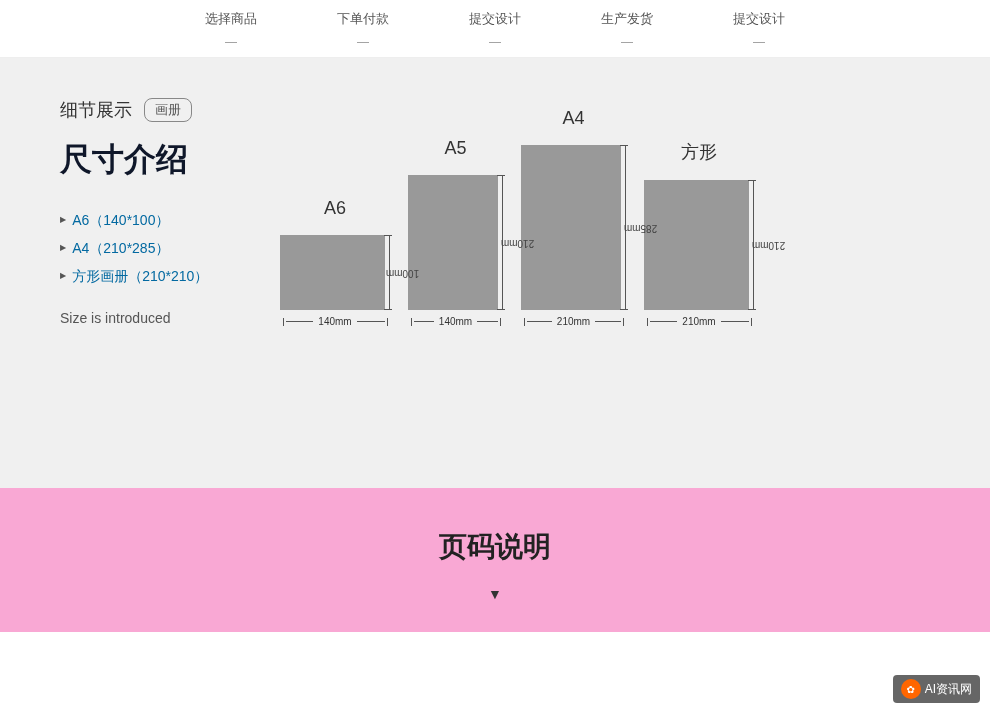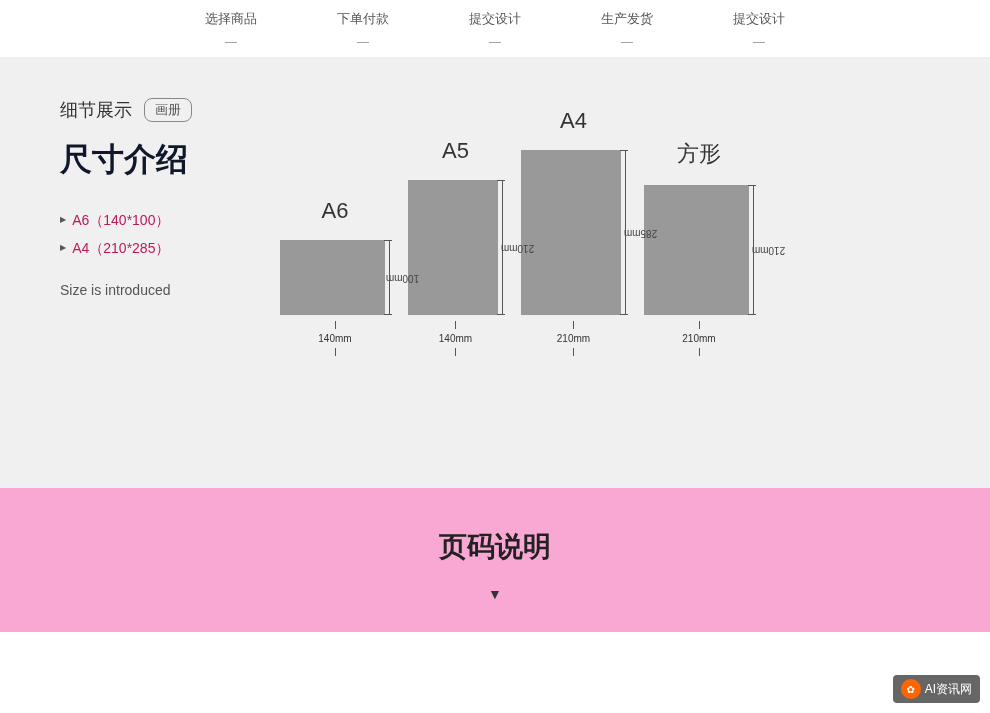--- a/index.html
+++ b/index.html
@@ -67,40 +67,40 @@
       color: #0f172a;
       margin-bottom: 24px;
     }
 
     .size-list {
       list-style: none;
       margin-bottom: 20px;
     }
     .size-list li {
       font-size: 14px;
-      color: #be185d;
+      color: #0369a1;
       line-height: 2;
       display: flex;
       align-items: center;
       gap: 6px;
     }
     .size-list li::before {
       content: "▶";
       font-size: 8px;
       color: #555;
     }
 
     .intro-text {
       font-size: 14px;
       color: #555;
       margin-top: 10px;
     }
 
     .diagram-label {
-      font-size: 22px;
+      font-size: 18px;
       color: #333;
       margin-bottom: 16px;
       text-align: center;
     }
 
     .rect-box {
       background: #999;
       display: block;
     }
 
@@ -155,21 +155,20 @@
       color: #fff;
       font-size: 12px;
     }
 
     .h-measure {
       display: flex;
       align-items: center;
       font-size: 10px;
       color: #444;
       gap: 2px;
-      flex-direction: column;
     }
 
     .rotated-text {
       writing-mode: vertical-rl;
       text-orientation: mixed;
       transform: rotate(180deg);
       font-size: 10px;
       color: #444;
     }
 
@@ -222,20 +221,21 @@
 
     <div class="left-panel">
       <div class="section-header">
         <span class="section-title-label">细节展示</span>
         <span class="section-tag">画册</span>
       </div>
       <div class="size-title">尺寸介绍</div>
       <ul class="size-list">
         <li>A6（140*100）</li>
         <li>A4（210*285）</li>
+        <li>方形画册（210*210）</li>
       </ul>
       <div class="intro-text">Size is introduced</div>
     </div>
 
     <div style="display: flex; flex-direction: row; align-items: flex-end; gap: 18px; margin-top: 10px;">
 
       <div class="diagram-block">
         <div class="diagram-label">A6</div>
         <div class="row-with-vdim" style="align-items: flex-start;">
           <div class="col-below">

